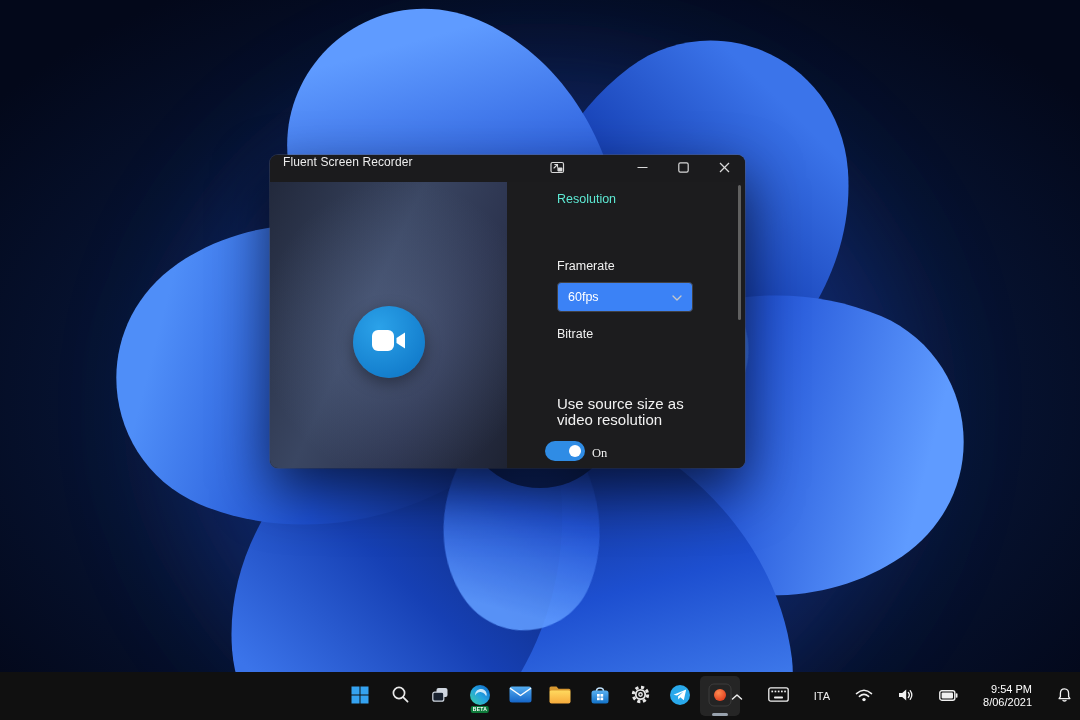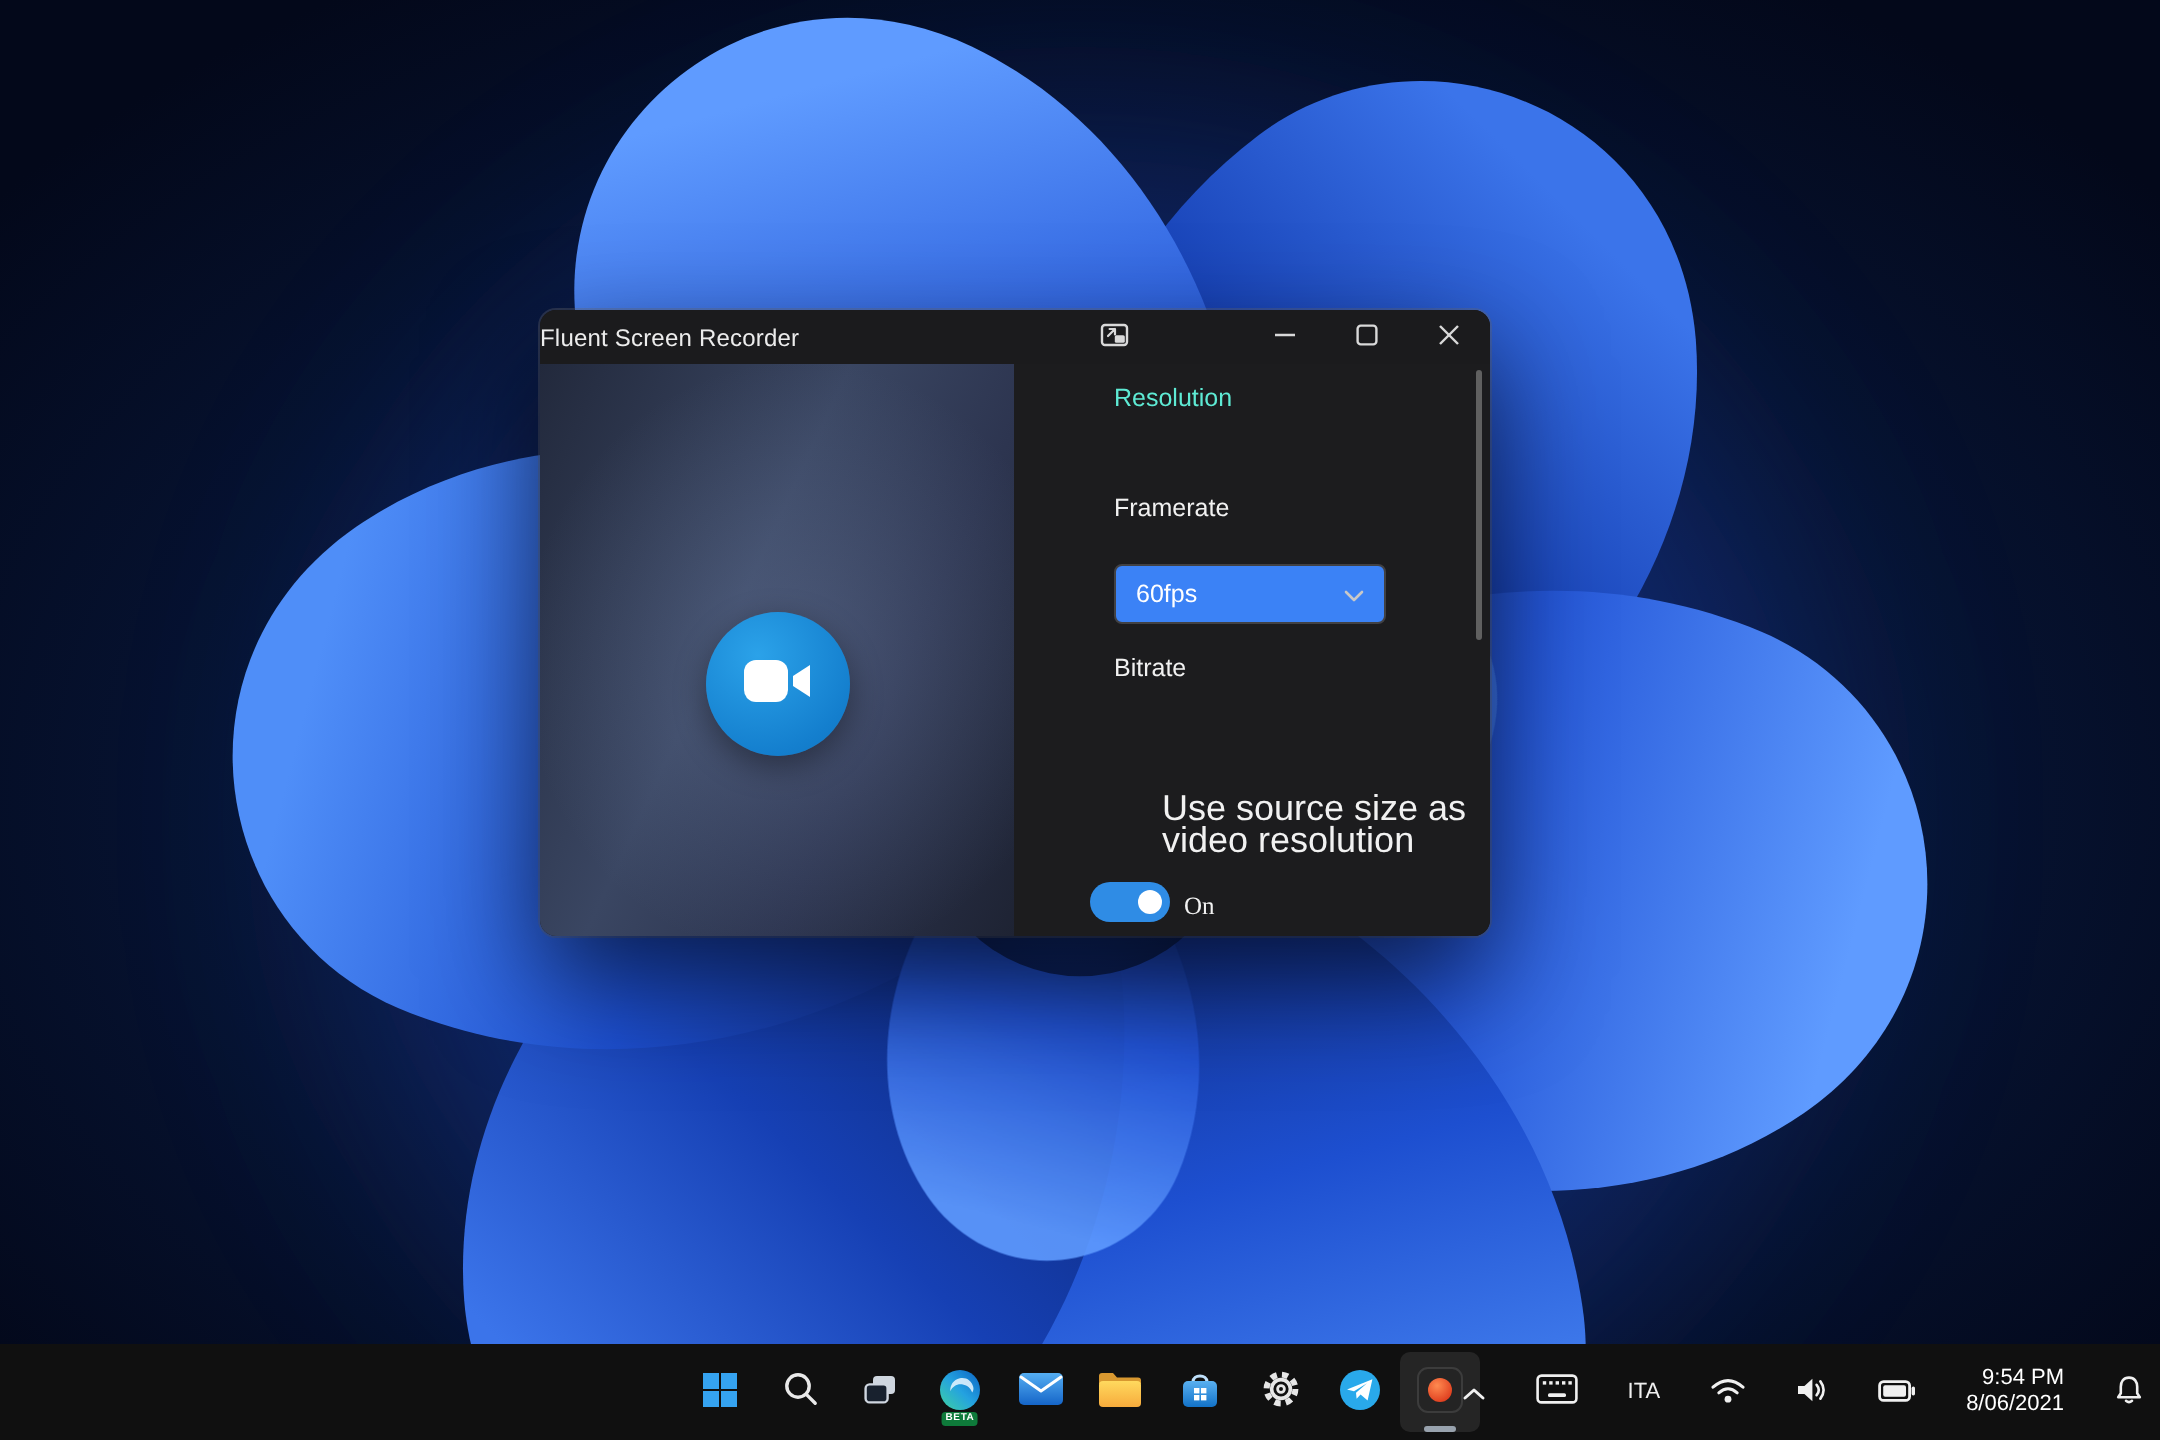--- a/index.html
+++ b/index.html
@@ -13,22 +13,22 @@
   .wallpaper { position:absolute; inset:0; width:100%; height:100%; display:block; }
 
   
   .window {
     position:absolute; left:270px; top:155px; width:475px; height:313px;
     border-radius:8px; overflow:hidden; display:flex; flex-direction:column;
     background:#1c1c1e;
     box-shadow: 0 22px 55px rgba(0,0,0,.62), 0 0 0 1px rgba(110,110,115,.35);
   }
   .titlebar {
-    height:27px; flex:0 0 auto; display:flex; align-items:center;
-    background:#1b1b1d; 
+    height:27px; flex:0 0 auto; display:flex; align-items:flex-start;
+    background:#1b1b1d; padding-left:13px;
   }
   .title { font-size:12px; color:#ececec; letter-spacing:.1px; }
   .caption-buttons { margin-left:auto; display:flex; height:100%; align-items:stretch; }
   .cap {
     width:41px; height:100%; border:none; background:transparent; color:#d9d9d9;
     display:flex; align-items:center; justify-content:center; cursor:default; padding:0;
   }
   .cap.pip { margin-right:44px; }
 
   .content { flex:1; display:flex; position:relative; min-height:0; }
@@ -48,21 +48,21 @@
   .settings { flex:1; position:relative; background:#1c1c1e; }
   .field-label { position:absolute; left:50px; font-size:12.5px; color:#f1f1f1; }
   .field-label.disabled { color:#5eead4; }
   .combo {
     position:absolute; left:50px; width:136px; height:30px;
     background:#3b82f6; border:1px solid #414144; border-radius:4px;
     display:flex; align-items:center; justify-content:space-between;
     padding:0 10px; font-size:12.5px; color:#ffffff; cursor:default;
   }
   .combo.disabled { color:#8f8f8f; background:#2a2a2c; border-color:#3a3a3d; }
-  .wrap-label { position:absolute; left:50px; width:162px; font-size:18px; line-height:16px; color:#f1f1f1;margin-left:24px; }
+  .wrap-label { position:absolute; left:50px; width:162px; font-size:15px; line-height:16px; color:#f1f1f1; }
   .toggle-row { position:absolute; left:38px; display:flex; align-items:flex-end; gap:7px;font-family:Liberation Serif, serif; }
   .toggle {
     width:40px; height:20px; border-radius:10px; background:#2f8ce5; border:none;
     position:relative; cursor:pointer; padding:0;
   }
   .toggle .knob {
     position:absolute; right:4px; top:4px; width:12px; height:12px;
     border-radius:50%; background:#ffffff;
   }
   .toggle-state { font-size:12.5px; color:#f1f1f1; }
@@ -208,21 +208,21 @@
             <rect x="1" y="3" width="22" height="21" rx="6" fill="#ffffff"></rect>
             <path d="M25.5 11 L34 5.5 V21.5 L25.5 16 Z" fill="#ffffff"></path>
           </svg>
         </span>
       </button>
     </div>
 
     <div class="settings">
       <span class="field-label disabled" style="top:10px">Resolution</span>
 
-      <span class="field-label" style="top:65px">Framerate</span>
+      <span class="field-label" style="top:77px">Framerate</span>
       <div class="combo" style="top:100px">
         <span>60fps</span>
         <span>
           <svg width="10" height="6" viewBox="0 0 10 6">
               <polyline points="1,1 5,5 9,1" fill="none" stroke="#c8c8c8" stroke-width="1.3" stroke-linecap="round" stroke-linejoin="round"></polyline>
             </svg>
         </span>
       </div>
 
       <span class="field-label" style="top:145px">Bitrate</span>

